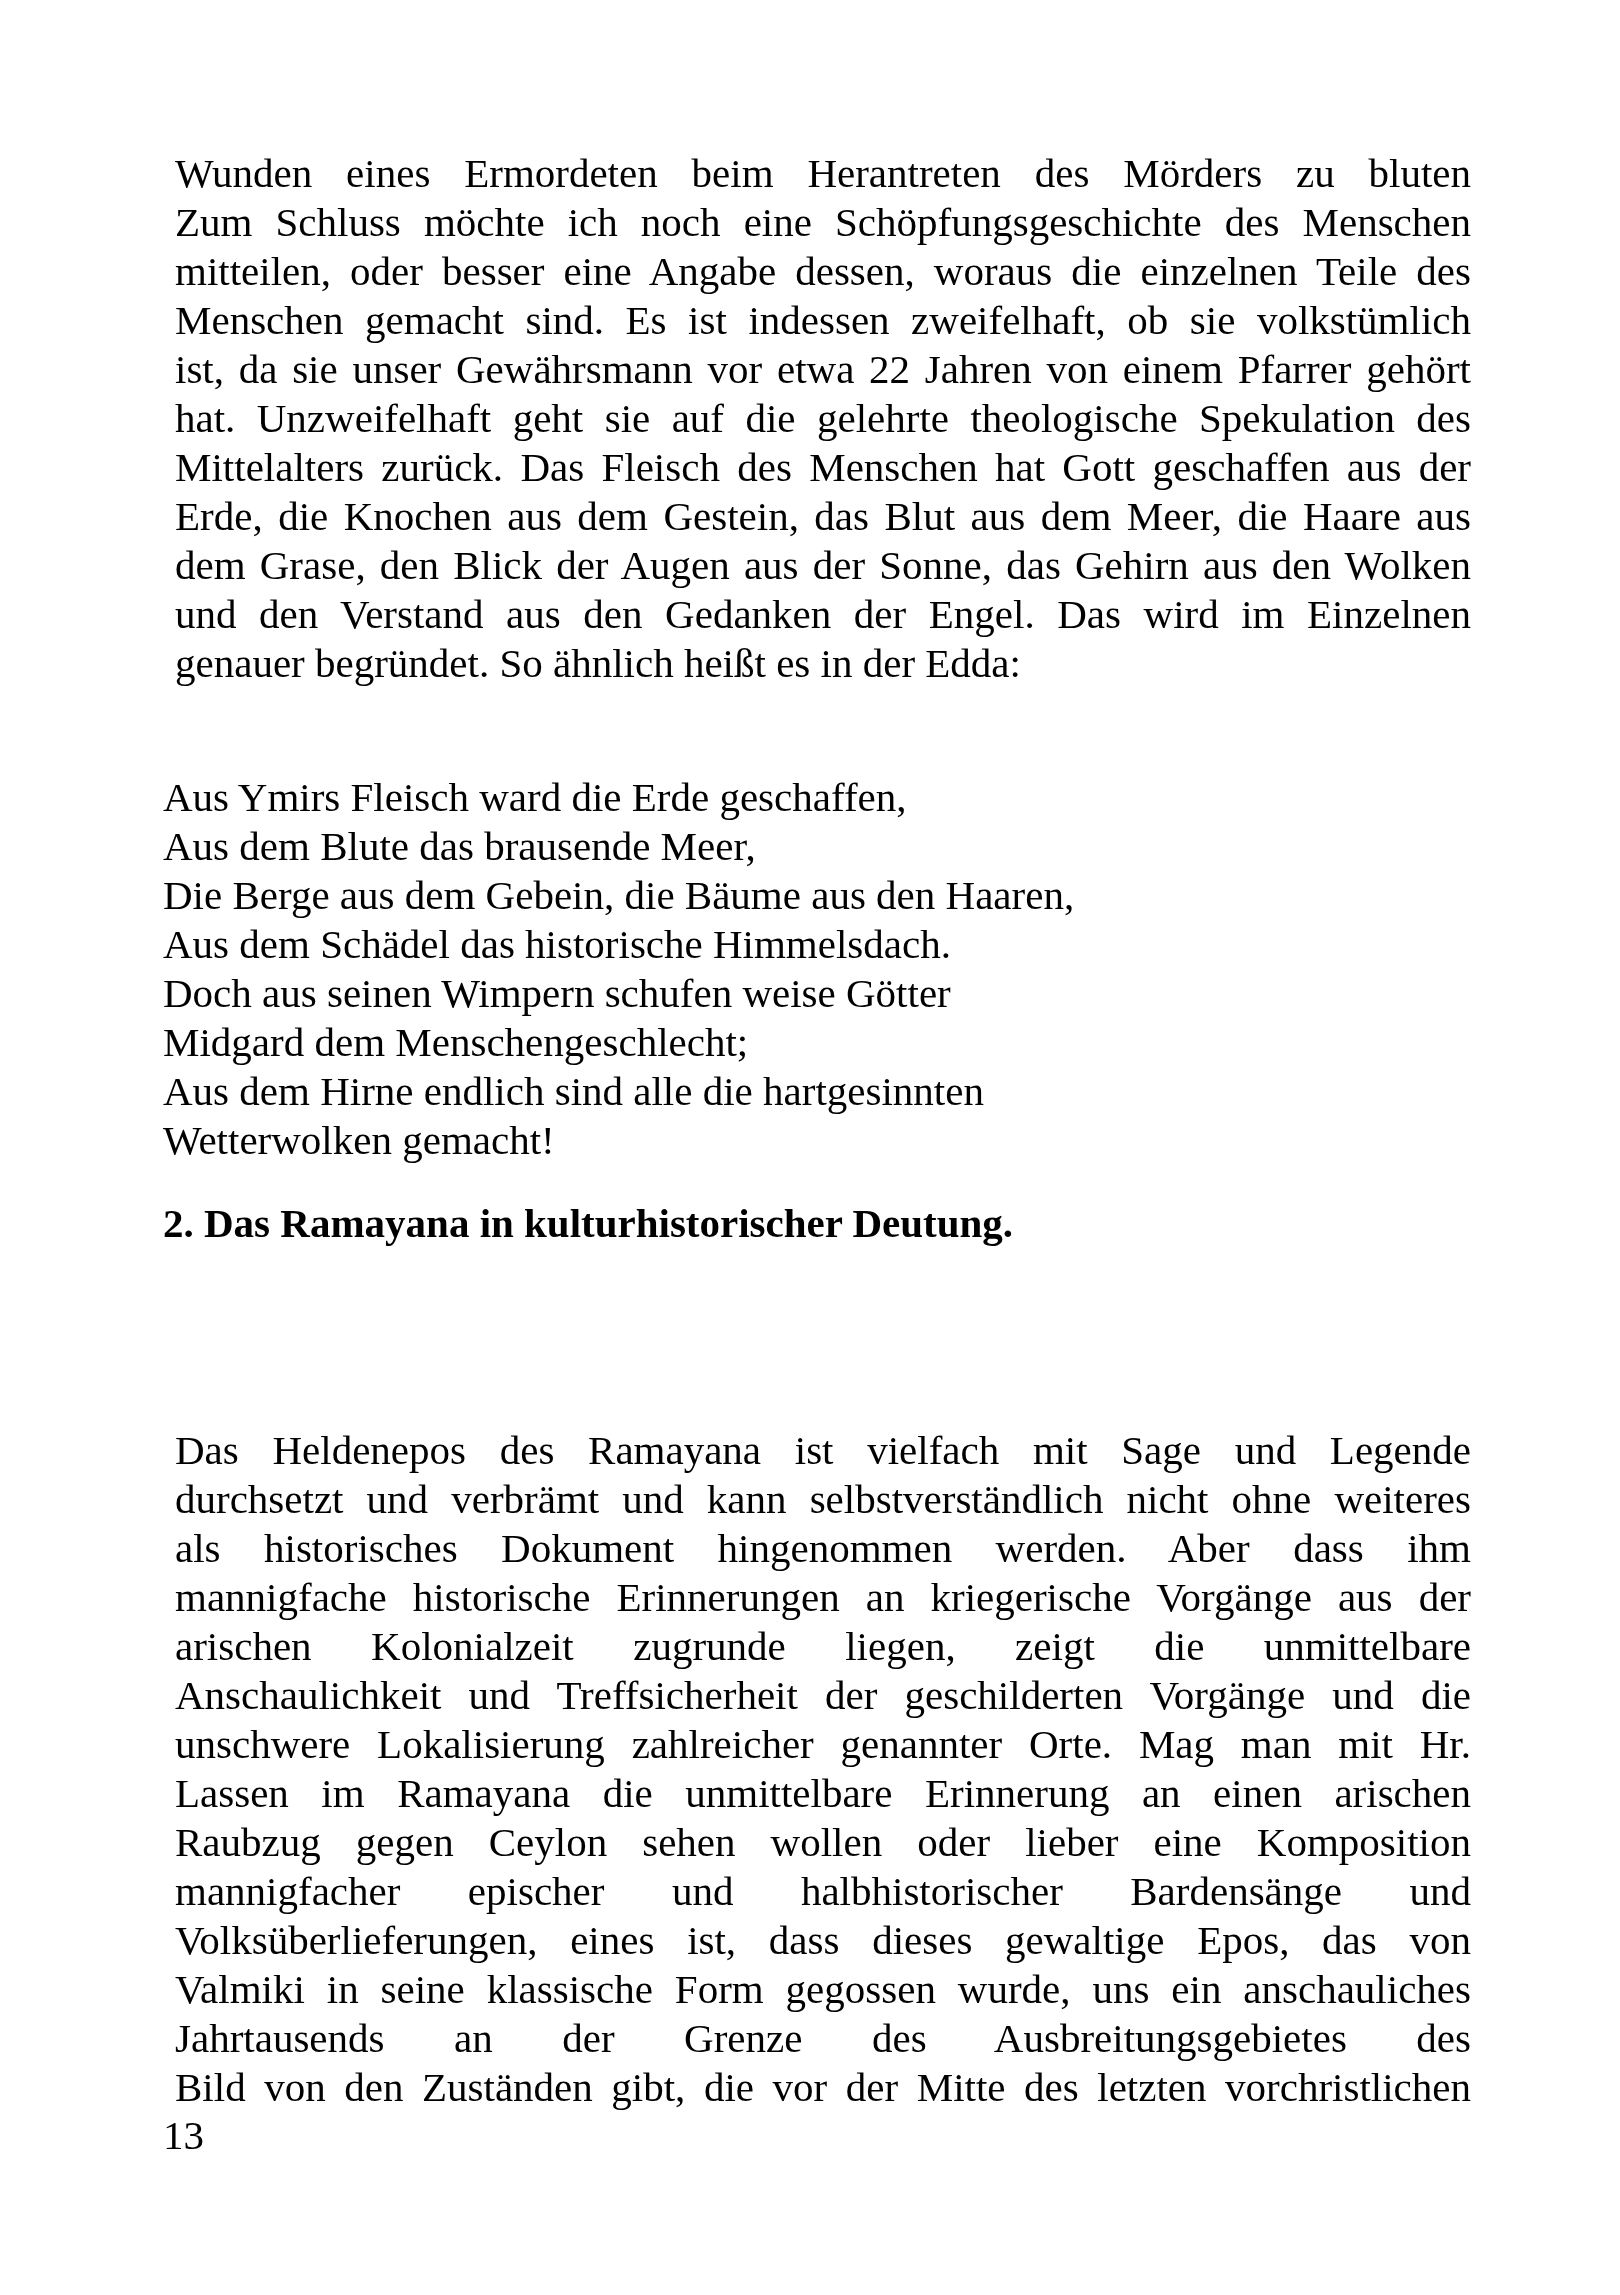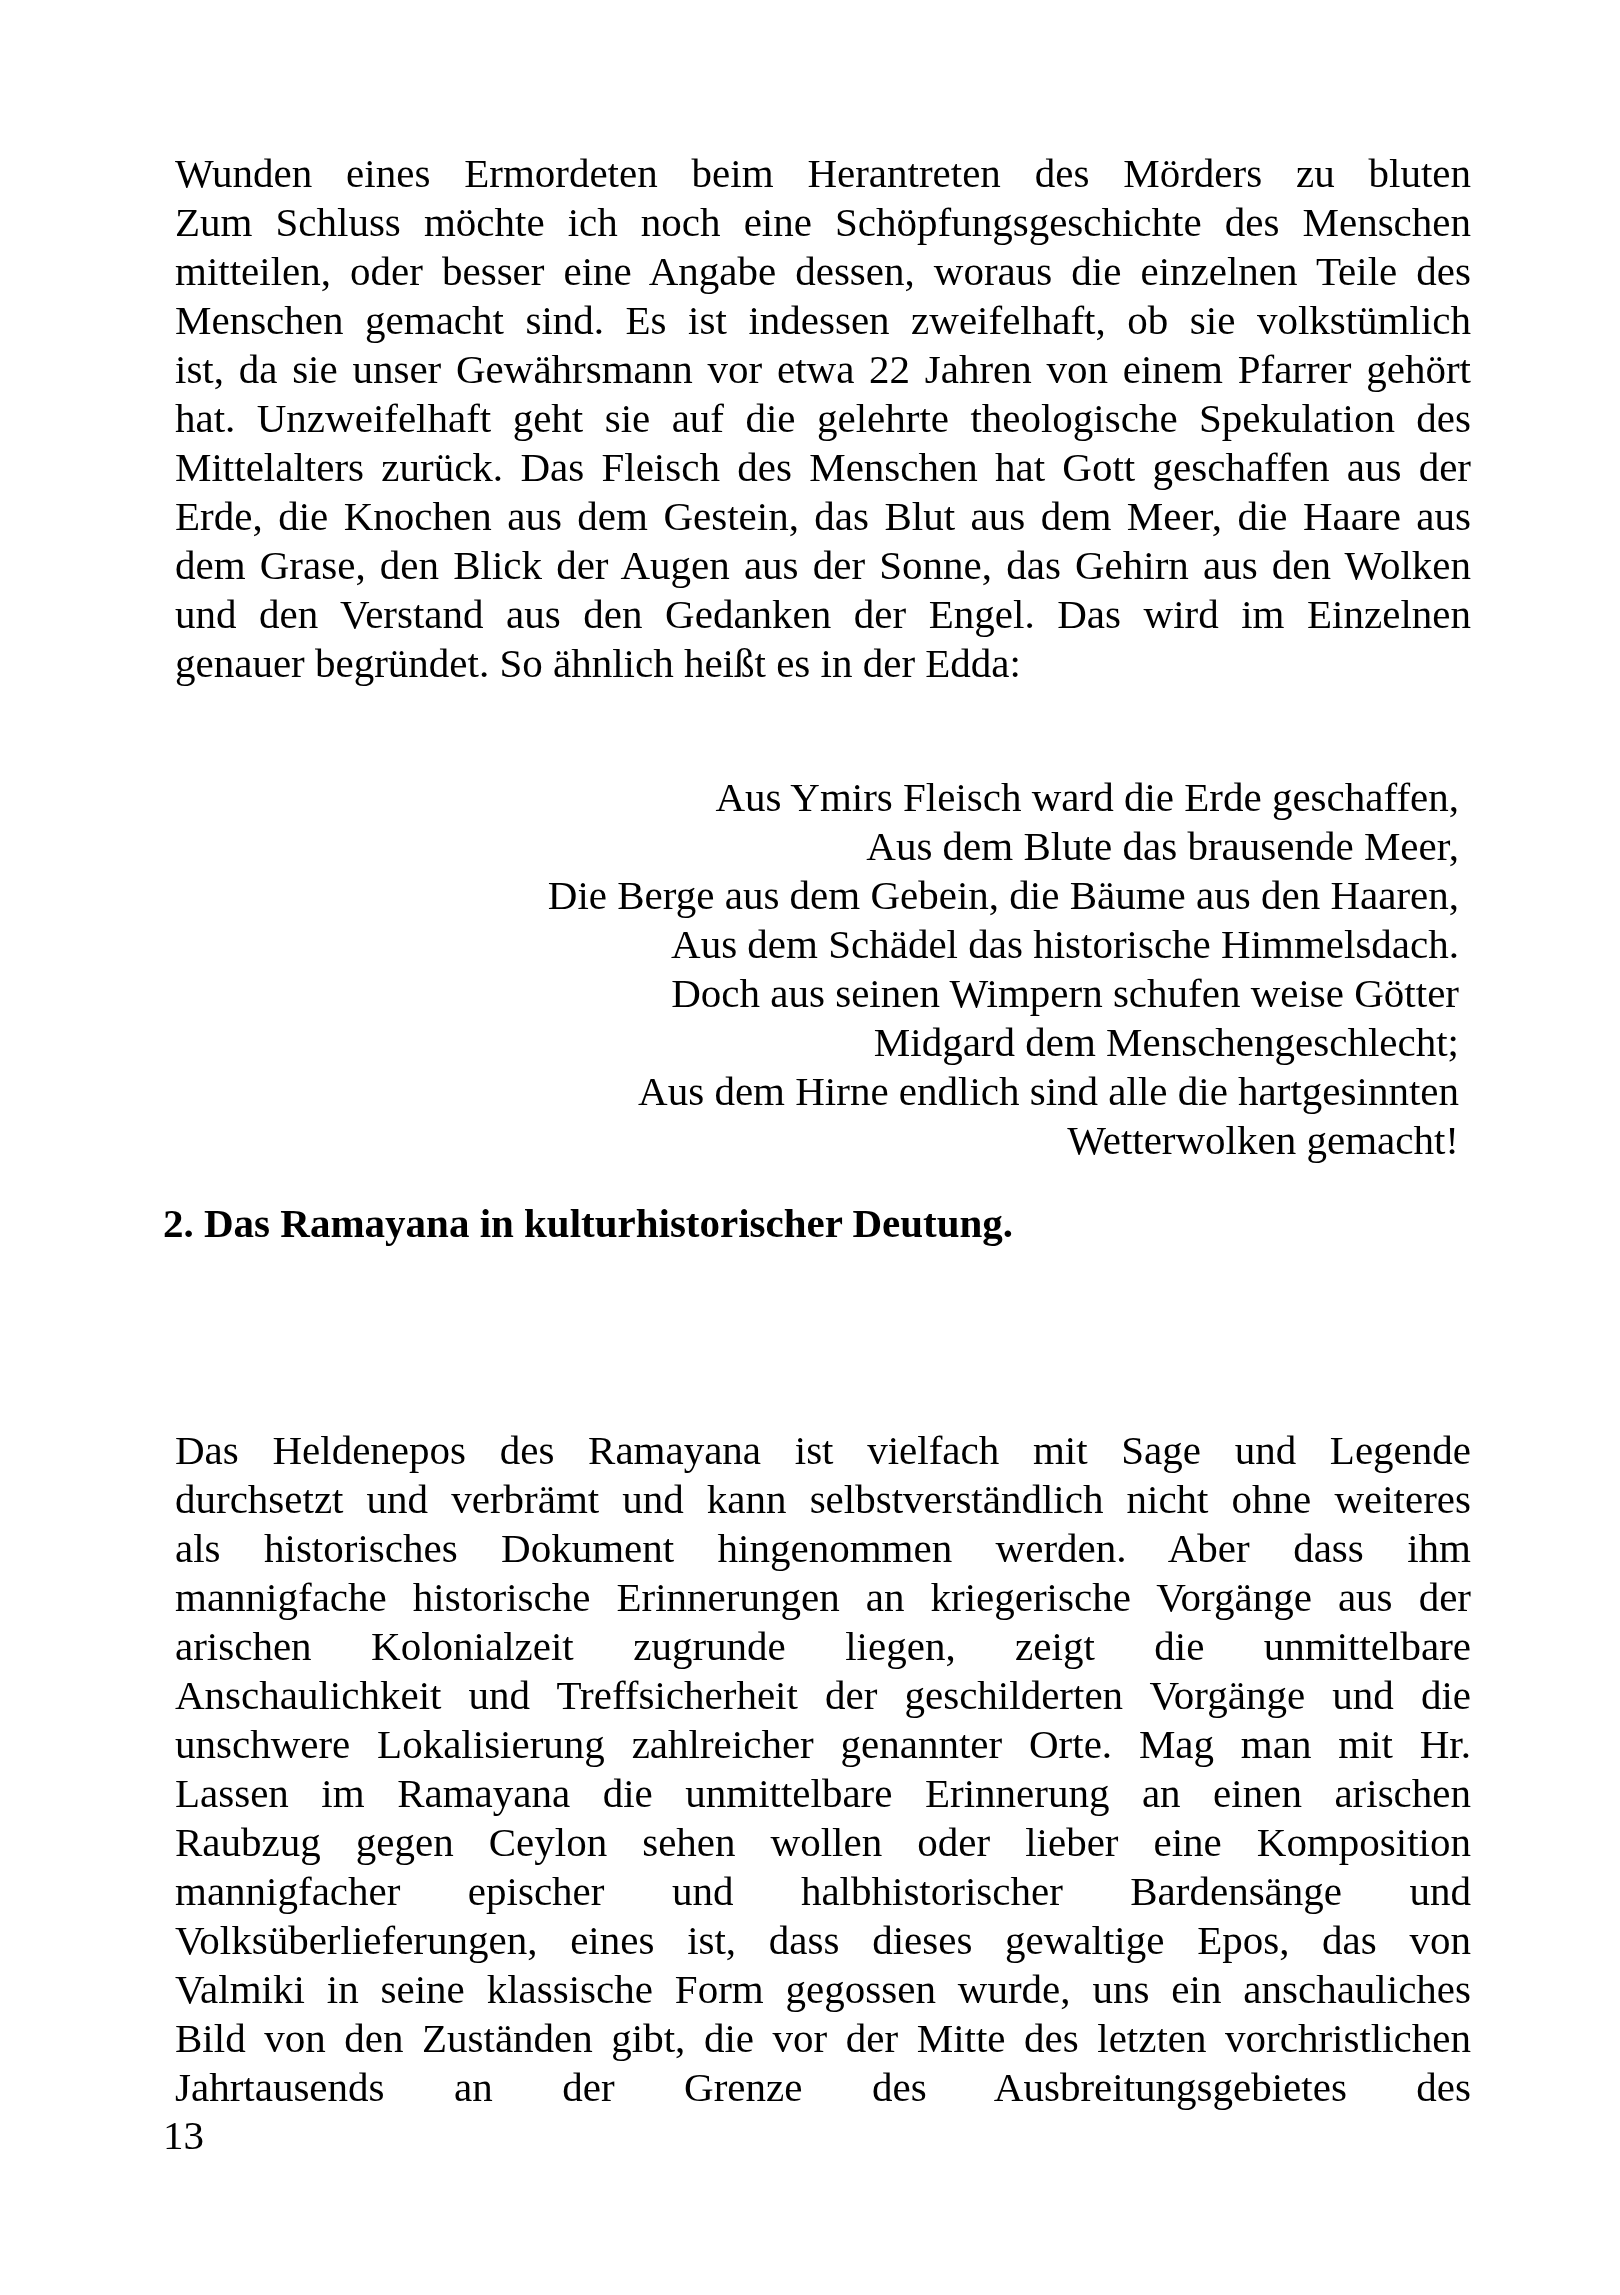--- a/index.html
+++ b/index.html
@@ -40,21 +40,21 @@
   }
   .para .line.last {
     text-align-last: left;
   }
   #para-1 { top: 137px; }
   .poem {
     position: absolute;
     left: 0;
     top: 773px;
     width: 1296px;
-    text-align: right;
+    text-align: left;
     font-size: 41px;
     line-height: 49px;
     margin: 0;
   }
   .poem .verse {
     display: block;
     height: 49px;
     white-space: nowrap;
   }
   .heading {
@@ -115,20 +115,20 @@
     <span class="line">als historisches Dokument hingenommen werden. Aber dass ihm</span>
     <span class="line">mannigfache historische Erinnerungen an kriegerische Vorgänge aus der</span>
     <span class="line">arischen Kolonialzeit zugrunde liegen, zeigt die unmittelbare</span>
     <span class="line">Anschaulichkeit und Treffsicherheit der geschilderten Vorgänge und die</span>
     <span class="line">unschwere Lokalisierung zahlreicher genannter Orte. Mag man mit Hr.</span>
     <span class="line">Lassen im Ramayana die unmittelbare Erinnerung an einen arischen</span>
     <span class="line">Raubzug gegen Ceylon sehen wollen oder lieber eine Komposition</span>
     <span class="line">mannigfacher epischer und halbhistorischer Bardensänge und</span>
     <span class="line">Volksüberlieferungen, eines ist, dass dieses gewaltige Epos, das von</span>
     <span class="line">Valmiki in seine klassische Form gegossen wurde, uns ein anschauliches</span>
+    <span class="line">Jahrtausends an der Grenze des Ausbreitungsgebietes des</span>
     <span class="line">Bild von den Zuständen gibt, die vor der Mitte des letzten vorchristlichen</span>
-    <span class="line">Jahrtausends an der Grenze des Ausbreitungsgebietes des</span>
   </div>
 
   <div class="page-number">13</div>
 
 </div>
 
 
 </body></html>

